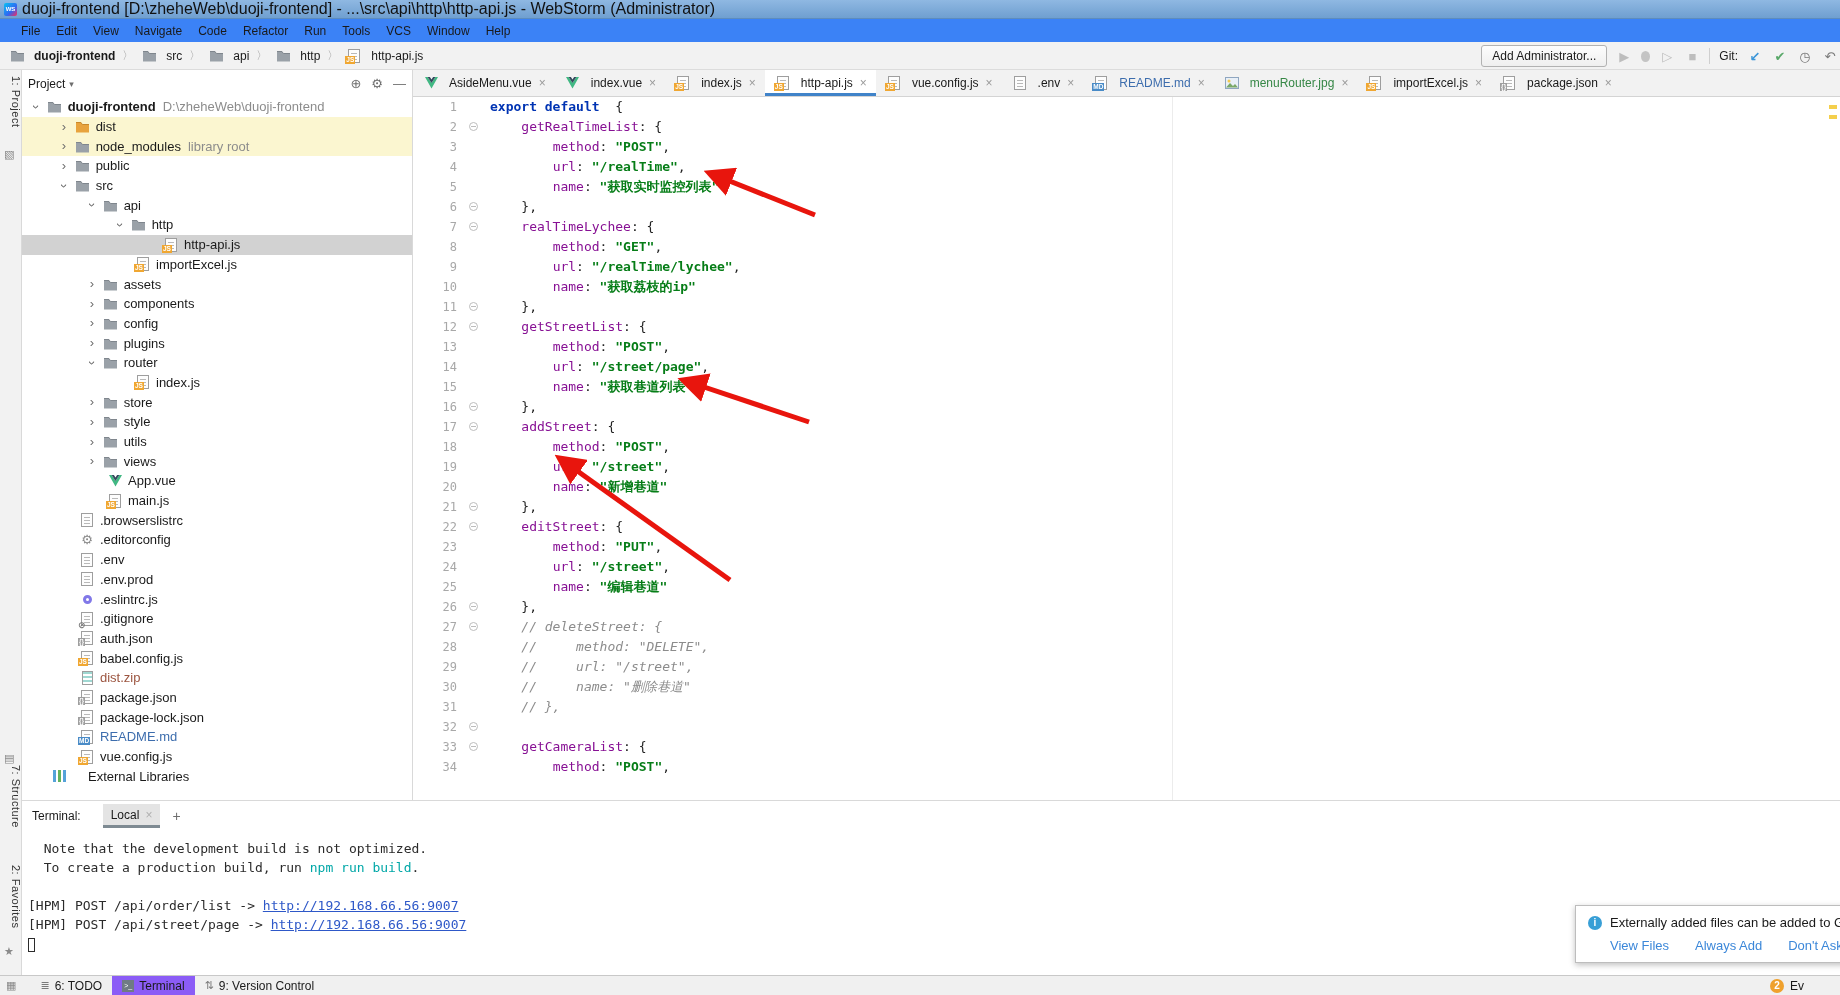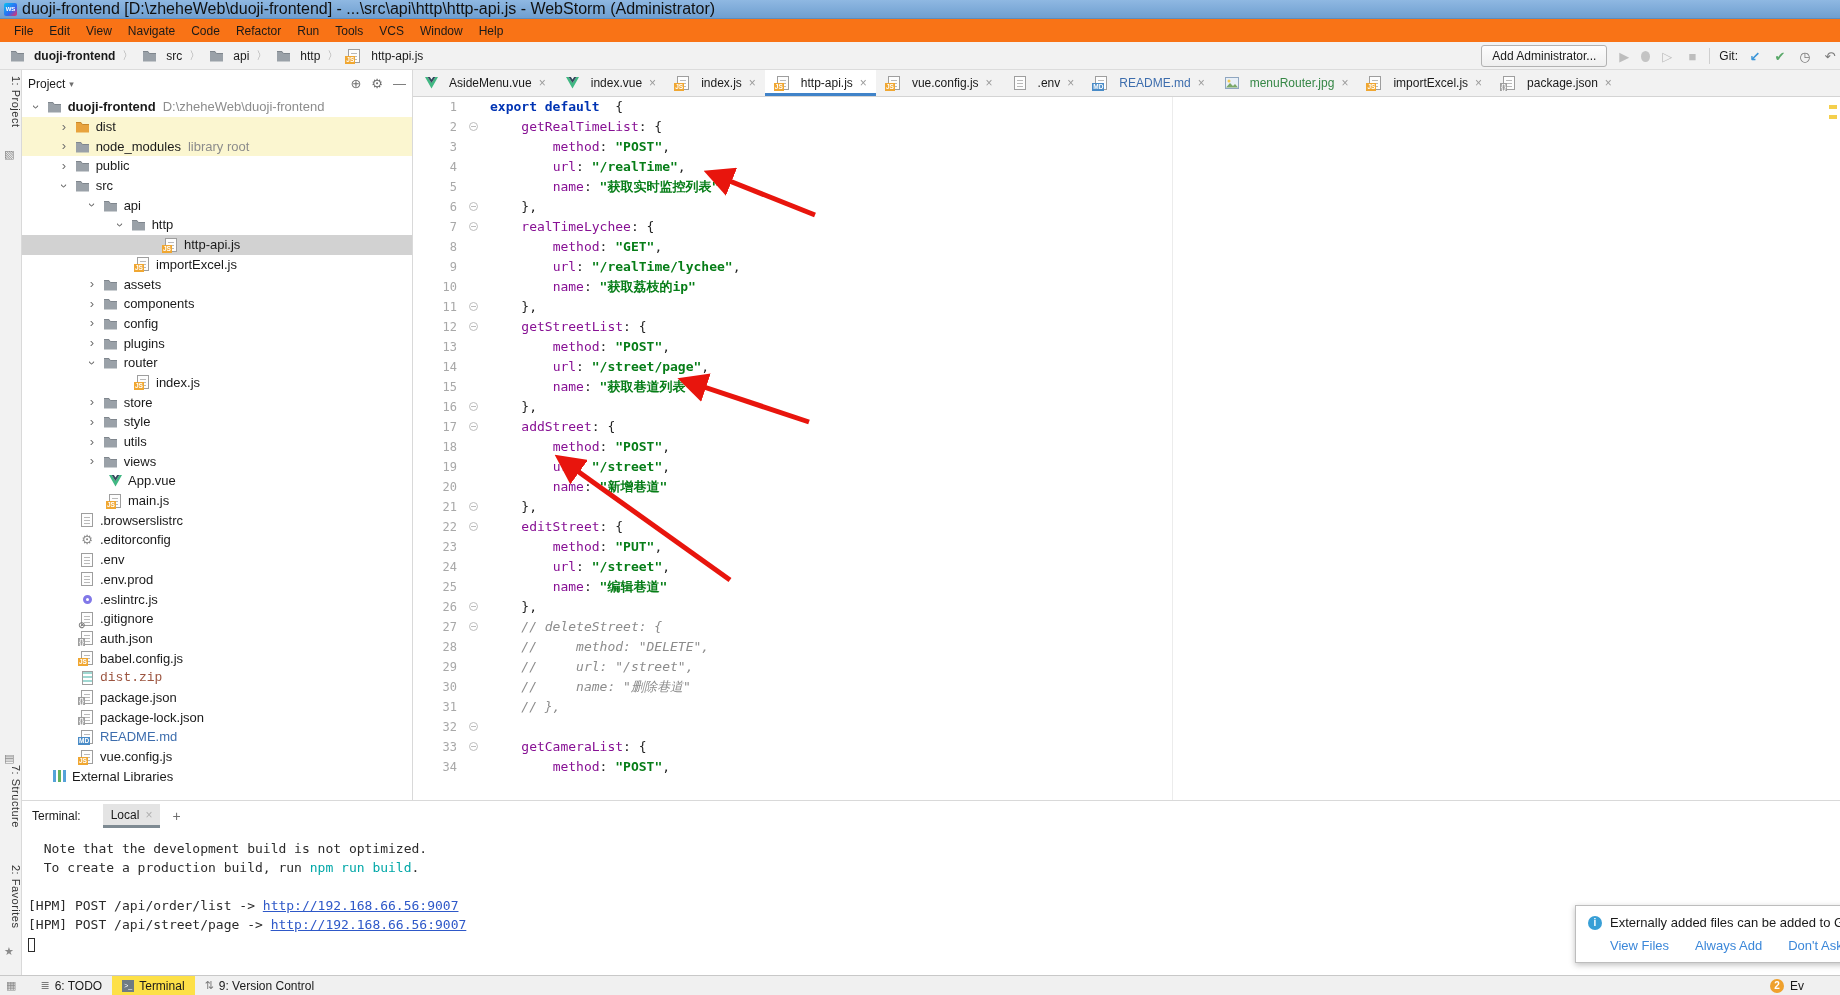--- a/index.html
+++ b/index.html
@@ -10,22 +10,22 @@
   
   .titlebar { position:absolute; left:0; top:0; width:1840px; height:19px;
     background:linear-gradient(#8fb8e2,#6f9fd0); border-bottom:1px solid #5d8cbd;
     display:flex; align-items:center; padding-left:4px; }
   .ws-logo { width:13px; height:13px; background:linear-gradient(135deg,#07c3f2,#2f66f2 60%,#fe2857);
     color:#fff; font-size:6px; font-weight:bold; display:inline-flex; align-items:center;
     justify-content:center; margin-right:5px; border-radius:2px; }
   .title-text { font-size:16px; color:#111; white-space:nowrap; }
 
   
-  .menubar { position:absolute; left:0; top:19px; width:1840px; height:23px; background:#f97316;
-    display:flex; align-items:center; padding-left:6px; }
+  .menubar { position:absolute; left:0; top:19px; width:1840px; height:23px; background:#3b82f6;
+    display:flex; align-items:center; padding-left:13px; }
   .menuitem { font-size:12px; color:#1a1a1a; padding:2px 8px; cursor:default; }
 
   
   .crumbbar { position:absolute; left:0; top:42px; width:1840px; height:28px; background:#f2f2f2;
     border-bottom:1px solid #dcdcdc; display:flex; align-items:center; padding-left:8px; }
   .crumb { display:flex; align-items:center; font-size:12px; color:#1a1a1a; gap:4px; }
   .crumb .sep { color:#9a9a9a; margin:0 3px; font-size:11px; }
   .crumb b { font-weight:bold; }
   .toolbar-right { position:absolute; right:2px; top:0; height:28px; display:flex; align-items:center; gap:9px; }
   .addcfg { font-size:12px; color:#1a1a1a; background:linear-gradient(#fdfdfd,#efefef);
@@ -54,21 +54,21 @@
   .phico { color:#6e6e6e; font-size:13px; margin-left:10px; }
   .tree { font-size:13px; color:#1a1a1a; }
   .trow { height:19.7px; display:flex; align-items:center; white-space:nowrap; }
   .trow.sel { background:#d2d2d2; }
   .trow.yellow { background:#fbf6d0; }
   .chev { display:inline-block; width:12px; color:#6e6e6e; font-size:13px; line-height:12px; text-align:center; }
   .chev.exp { transform:rotate(90deg); }
   .ticon { display:inline-flex; width:18px; justify-content:center; align-items:center; margin-right:4px; }
   .tlabel.bold { font-weight:bold; }
   .tlabel.c-blue { color:#3d6dad; }
-  .tlabel.c-brown { color:#9c5540;font-family:Liberation Mono, monospace; }
+  .tlabel.c-brown { color:#9c5540; }
   .tsuffix { color:#8c8c8c; margin-left:7px; }
 
   
   .ic-doc { width:12px; height:14px; border:1px solid #9e9e9e; background:#fdfdfd; position:relative; }
   .ic-doc i { position:absolute; left:2px; right:2px; top:3px; height:8px;
     background:repeating-linear-gradient(180deg,#b9b9b9 0 1px,transparent 1px 3px); }
   .badge { position:absolute; left:-4px; bottom:-2px; color:#fff; font-size:6.5px; font-weight:bold;
     font-style:normal; padding:0 1px; line-height:8px; }
   .badge-js { background:#f0a732; }
   .badge-md { background:#498bc7; }
@@ -127,21 +127,21 @@
   .notif-row1 { display:flex; align-items:center; gap:8px; font-size:13px; color:#1a1a1a; white-space:nowrap; }
   .infoico { width:14px; height:14px; border-radius:50%; background:#389fd6; color:#fff; font-size:10px;
     font-weight:bold; display:inline-flex; align-items:center; justify-content:center; flex:0 0 14px; }
   .notif-links { margin:8px 0 0 22px; display:flex; gap:26px; font-size:13px; color:#3b87d9; white-space:nowrap; }
 
   
   .statusbar { position:absolute; left:0; top:975px; width:1840px; height:20px; background:#f0f0f0;
     border-top:1px solid #c8c8c8; display:flex; align-items:center; font-size:12px; color:#1a1a1a; }
   .sbgrid { color:#8a8a8a; font-size:11px; margin:0 14px 0 6px; }
   .sbitem { display:flex; align-items:center; gap:5px; padding:0 10px; height:100%; }
-  .sbitem.on { background:#fde047; }
+  .sbitem.on { background:#8b5cf6; }
   .sbico { color:#7a7a7a; font-size:11px; }
   .sbtermico { width:12px; height:12px; background:#6f7b84; color:#fff; font-size:7px; display:inline-flex;
     align-items:center; justify-content:center; }
   .sbright { position:absolute; right:36px; display:flex; align-items:center; gap:6px; }
   .sbbadge { width:14px; height:14px; border-radius:50%; background:#efa12d; color:#fff; font-size:10px;
     font-weight:bold; display:inline-flex; align-items:center; justify-content:center; }
 
   svg.folder { display:block; }
 </style>
 </head>
@@ -493,21 +493,21 @@
         </div>
         <div class="trow" style="padding-left: 56px;">
           <span class="ticon">
             <span class="ic-doc">
               <i></i>
               <em class="badge badge-js">JS</em>
             </span>
           </span>
           <span class="tlabel">vue.config.js</span>
         </div>
-        <div class="trow" style="padding-left: 28px;">
+        <div class="trow" style="padding-left: 28px; gap: 16px;">
           <span class="ticon">
             <svg width="13" height="12">
               <rect x="0" y="0" width="3" height="12" fill="#55a3d9"></rect>
               <rect x="5" y="0" width="3" height="12" fill="#63b35c"></rect>
               <rect x="10" y="0" width="3" height="12" fill="#55a3d9"></rect>
             </svg>
           </span>
           <span class="tlabel">External Libraries</span>
         </div>
       </div>

